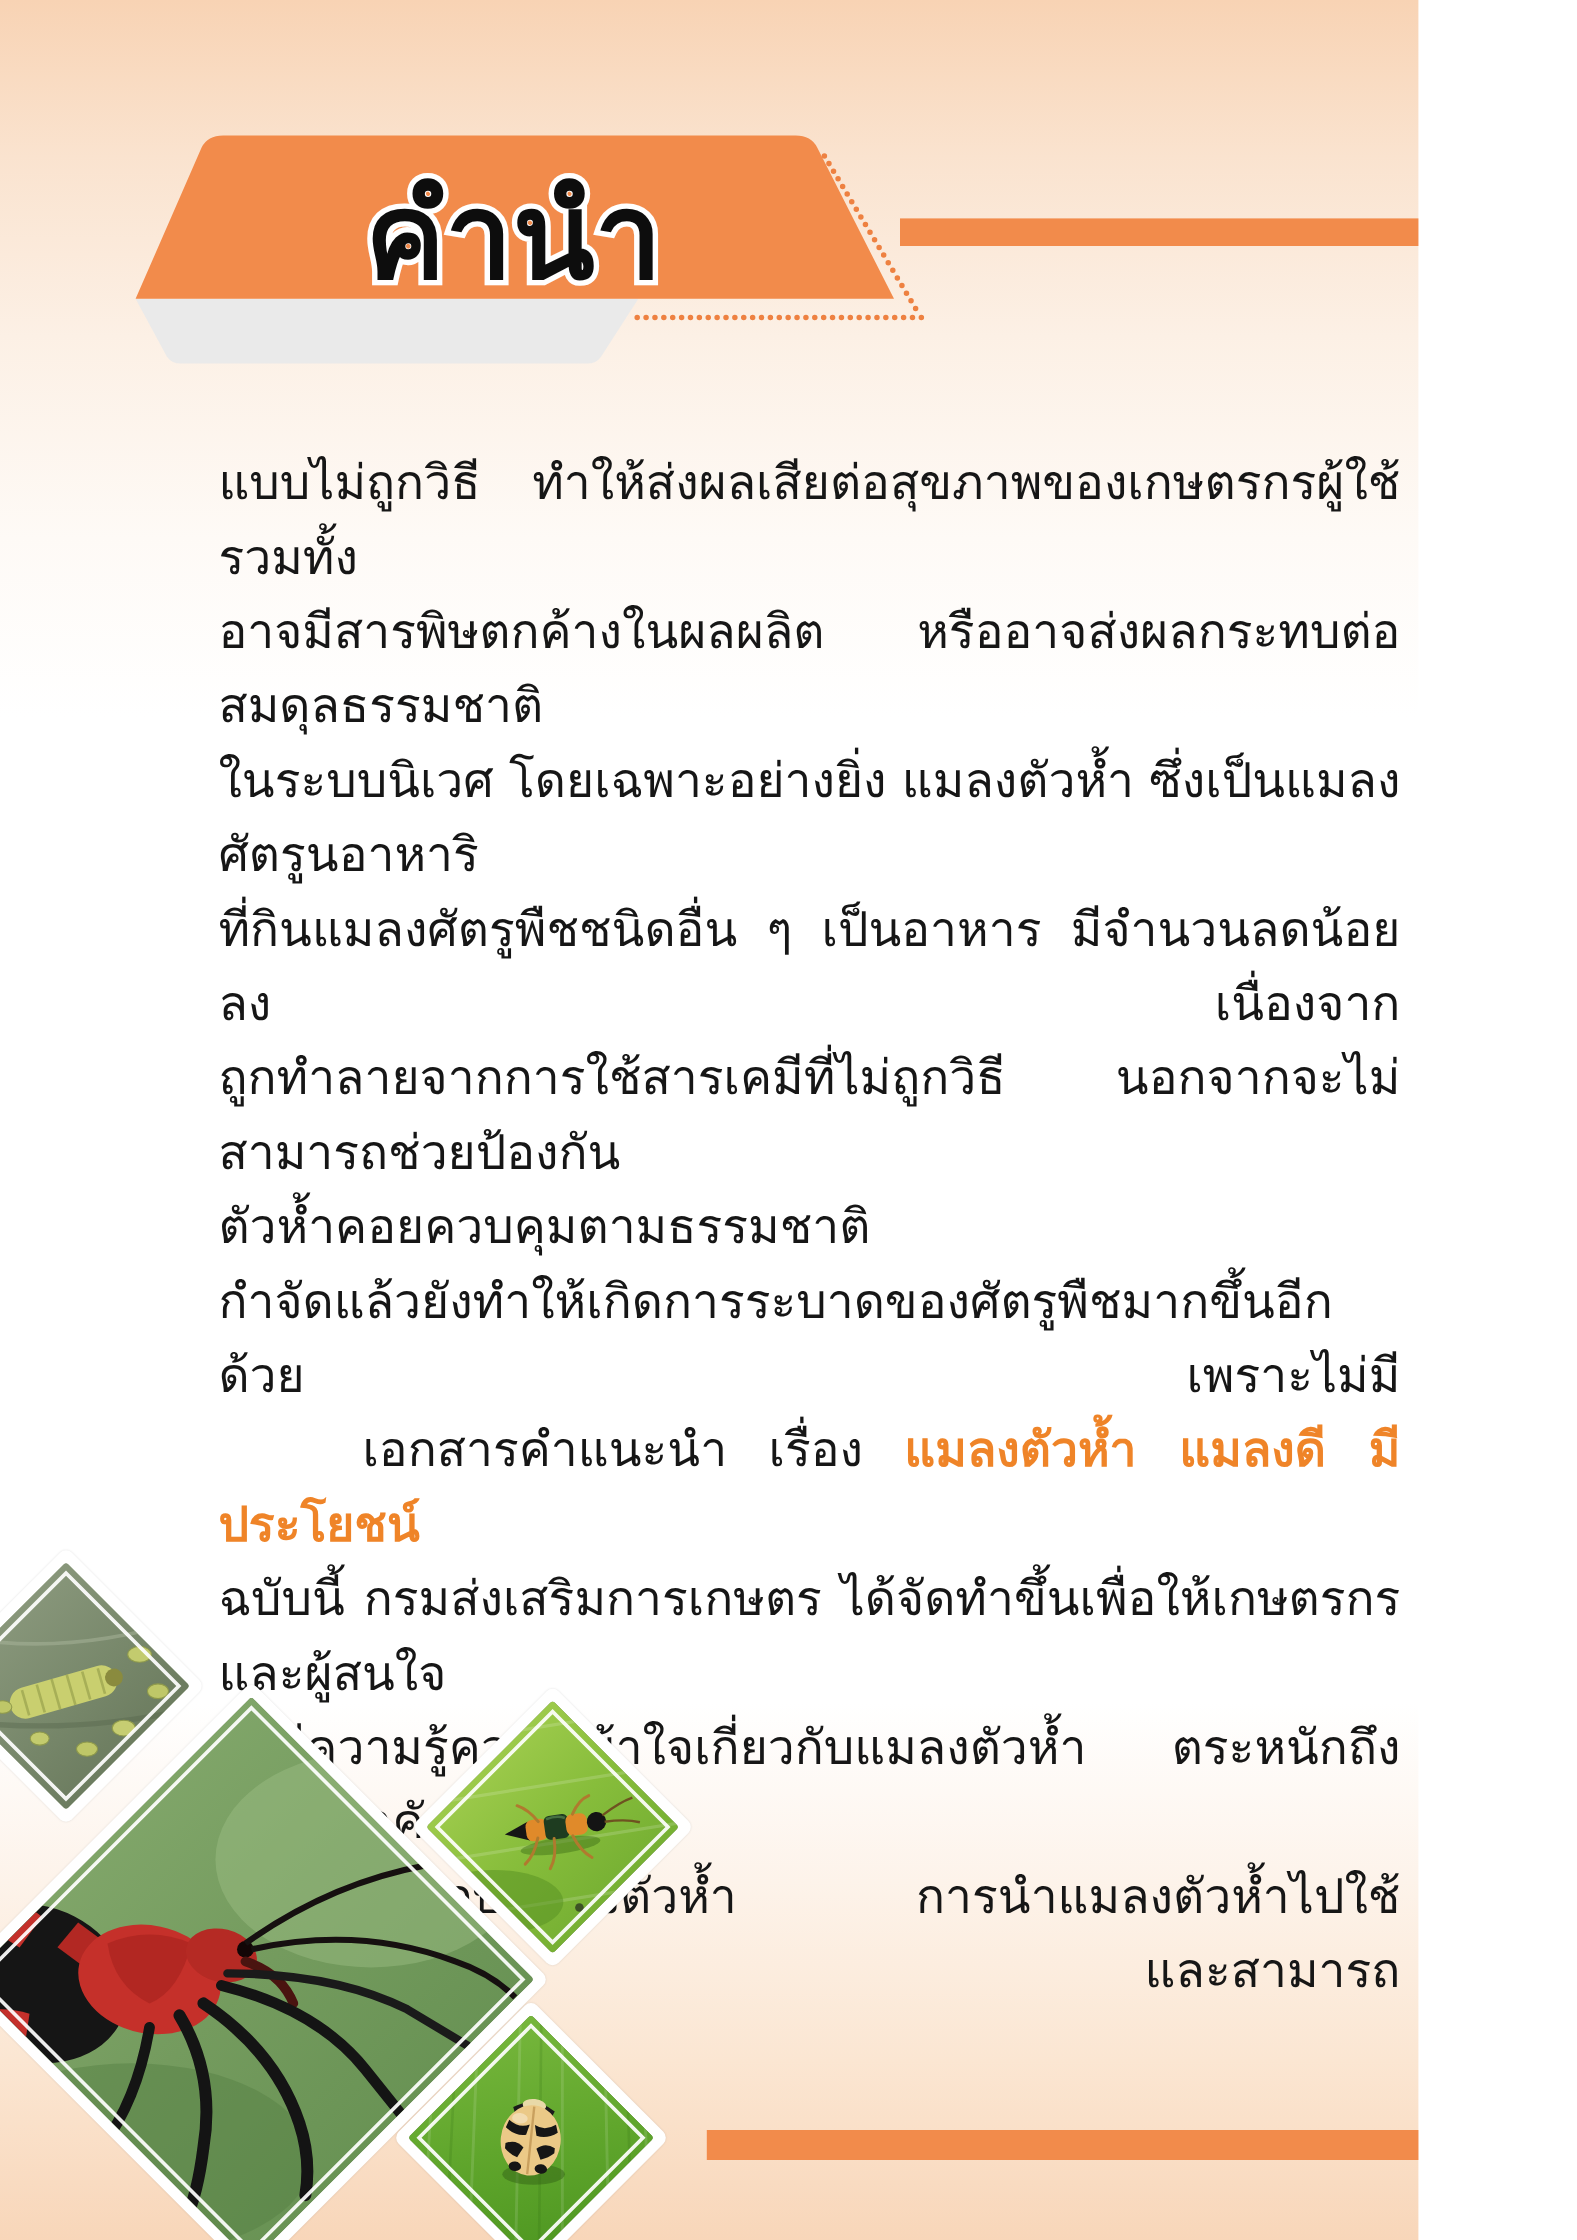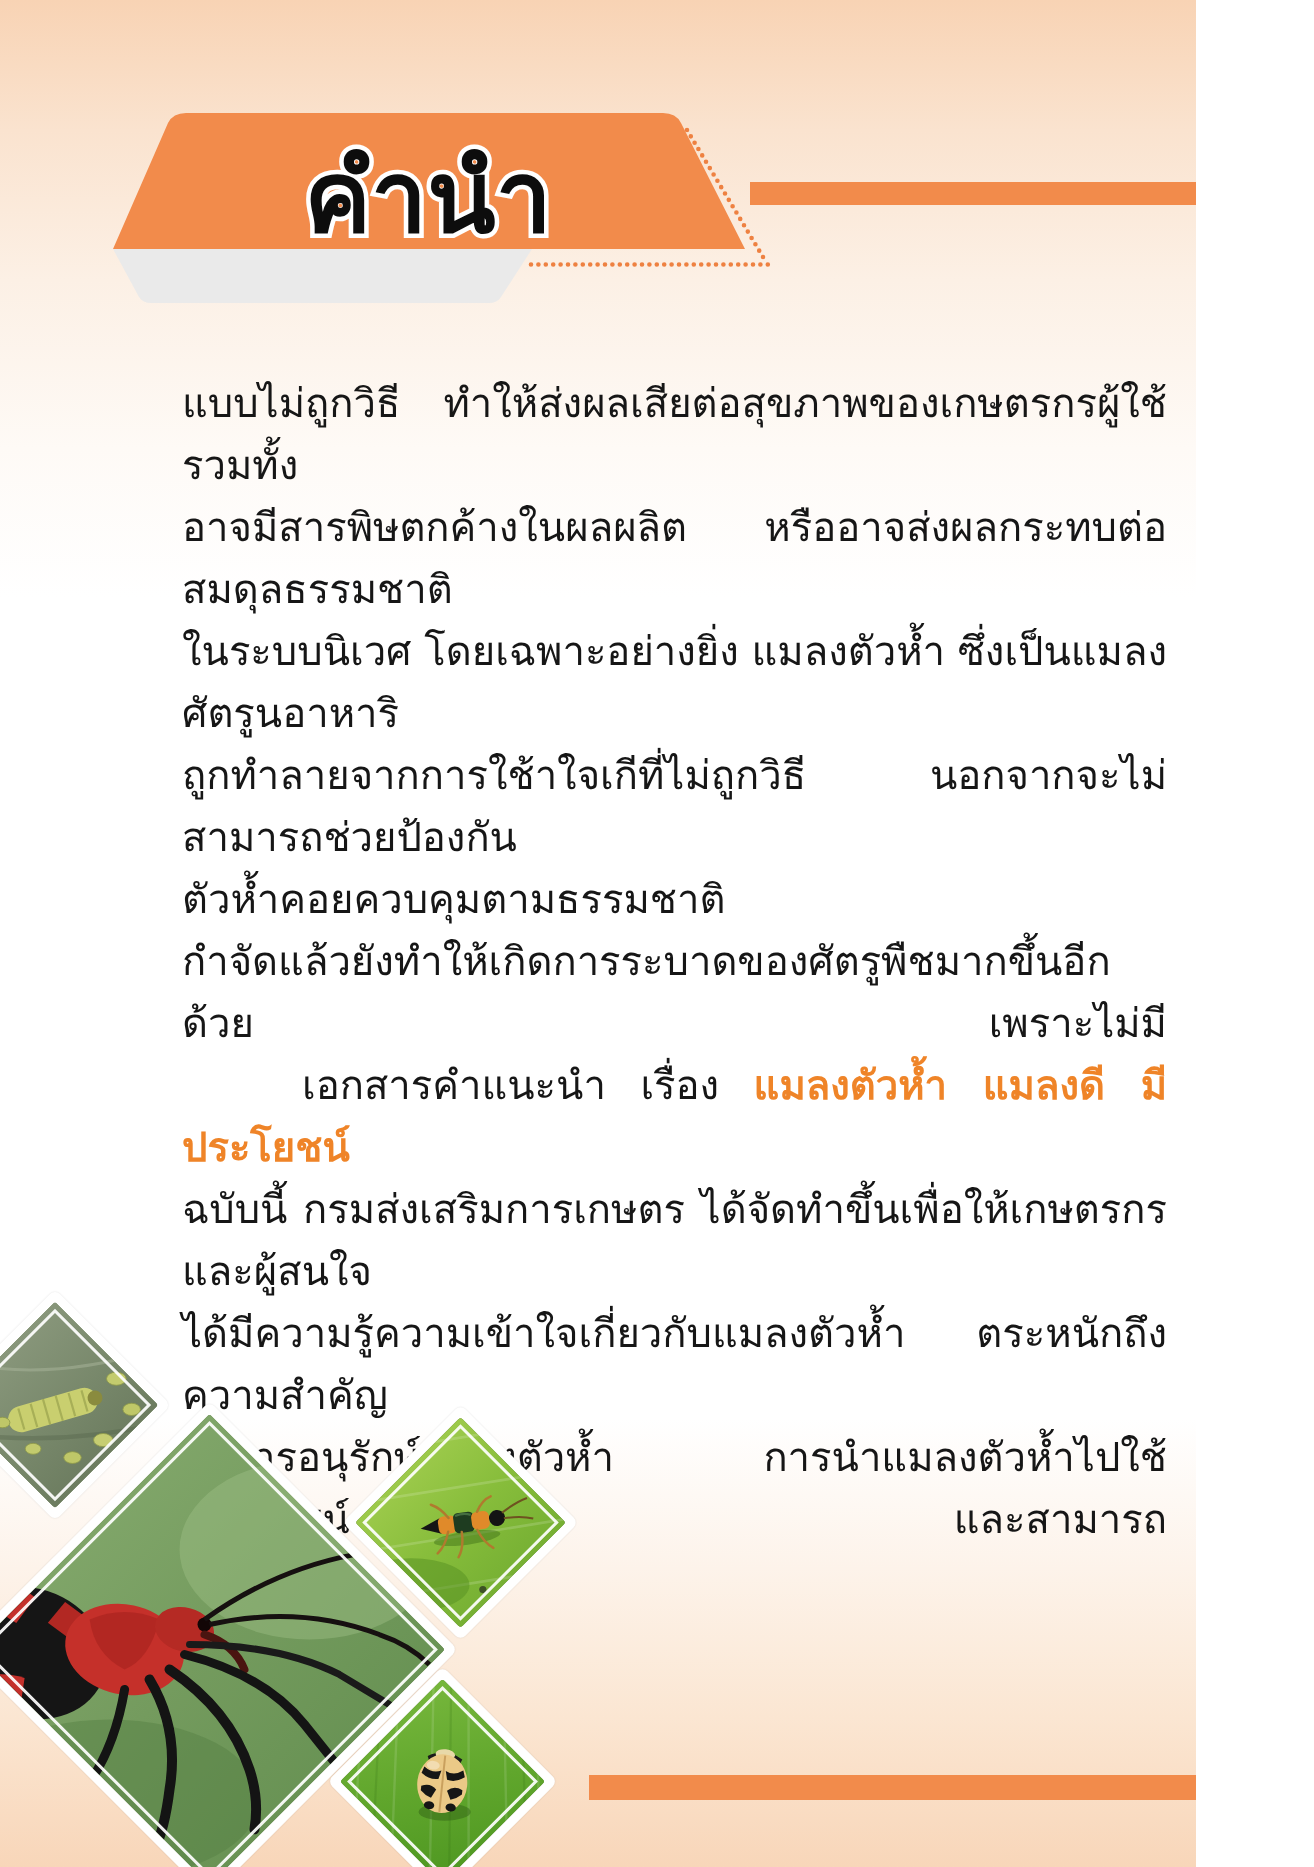--- a/index.html
+++ b/index.html
@@ -2,21 +2,20 @@
 <html><head>
 <meta charset="utf-8">
 <style>
   html,body{margin:0;padding:0;background:#fff;}
   .page{
     position:relative;width:1182px;height:1867px;overflow:hidden;
     font-family:"DejaVu Sans","Liberation Sans",sans-serif;
     background:linear-gradient(180deg,
       #f8d3b4 0%, #fae3cf 7%, #fcf0e5 15%, #fefaf6 24%,
       #ffffff 32%, #ffffff 76%, #fdf3ea 84%, #fbe6d2 92%, #f8d6b9 100%);
-    padding-left:14px;
   }
   .header-svg{position:absolute;left:0;top:0;width:1314px;height:340px;}
   .top-bar{position:absolute;left:750px;top:182px;width:564px;height:23px;background:#f28b4b;}
   .bottom-bar{position:absolute;left:589px;top:1775px;width:725px;height:25px;background:#f28b4b;}
   .bodytext{
     position:absolute;left:182px;top:372px;width:985px;
     font-size:40px;line-height:62px;color:#161616;letter-spacing:0;
   }
   .ln{display:block;text-align:justify;text-align-last:justify;white-space:normal;}
   .ln-left{text-align-last:left;}
@@ -50,21 +49,22 @@
 
     <text x="428" y="232" text-anchor="middle" font-family="DejaVu Sans, Liberation Sans, sans-serif" font-size="100" font-weight="bold" fill="#0d0d0d" stroke="#ffffff" stroke-width="9" paint-order="stroke">คำนำ</text>
   </svg>
 
   <div class="top-bar"></div>
 
   <div class="bodytext">
     <div class="ln">แบบไม่ถูกวิธี ทำให้ส่งผลเสียต่อสุขภาพของเกษตรกรผู้ใช้ รวมทั้ง</div>
     <div class="ln">อาจมีสารพิษตกค้างในผลผลิต หรืออาจส่งผลกระทบต่อสมดุลธรรมชาติ</div>
     <div class="ln">ในระบบนิเวศ โดยเฉพาะอย่างยิ่ง แมลงตัวห้ำ ซึ่งเป็นแมลงศัตรูนอาหาริ</div>
-    <div class="ln">ถูกทำลายจากการใช้าใจเกีที่ไม่ถูกวิธี นอกจากจะไม่สามารถช่วยป้องกัน</div>
+    <div class="ln">ที่กินแมลงศัตรูพืชชนิดอื่น ๆ เป็นอาหาร มีจำนวนลดน้อยลง เนื่องจาก</div>
+    <div class="ln">ถูกทำลายจากการใช้สารเคมีที่ไม่ถูกวิธี นอกจากจะไม่สามารถช่วยป้องกัน</div>
     <div class="ln ln-left">ตัวห้ำคอยควบคุมตามธรรมชาติ</div>
     <div class="ln">กำจัดแล้วยังทำให้เกิดการระบาดของศัตรูพืชมากขึ้นอีกด้วย เพราะไม่มี</div>
     <div class="ln ind"><span>เอกสารคำแนะนำ เรื่อง</span> <span class="hl">แมลงตัวห้ำ แมลงดี มีประโยชน์</span></div>
     <div class="ln">ฉบับนี้ กรมส่งเสริมการเกษตร ได้จัดทำขึ้นเพื่อให้เกษตรกร และผู้สนใจ</div>
     <div class="ln">ได้มีความรู้ความเข้าใจเกี่ยวกับแมลงตัวห้ำ ตระหนักถึงความสำคัญ</div>
     <div class="ln">ในการอนุรักษ์แมลงตัวห้ำ การนำแมลงตัวห้ำไปใช้ประโยชน์ และสามารถ</div>
 
   </div>
 
   <div class="dia d1">

